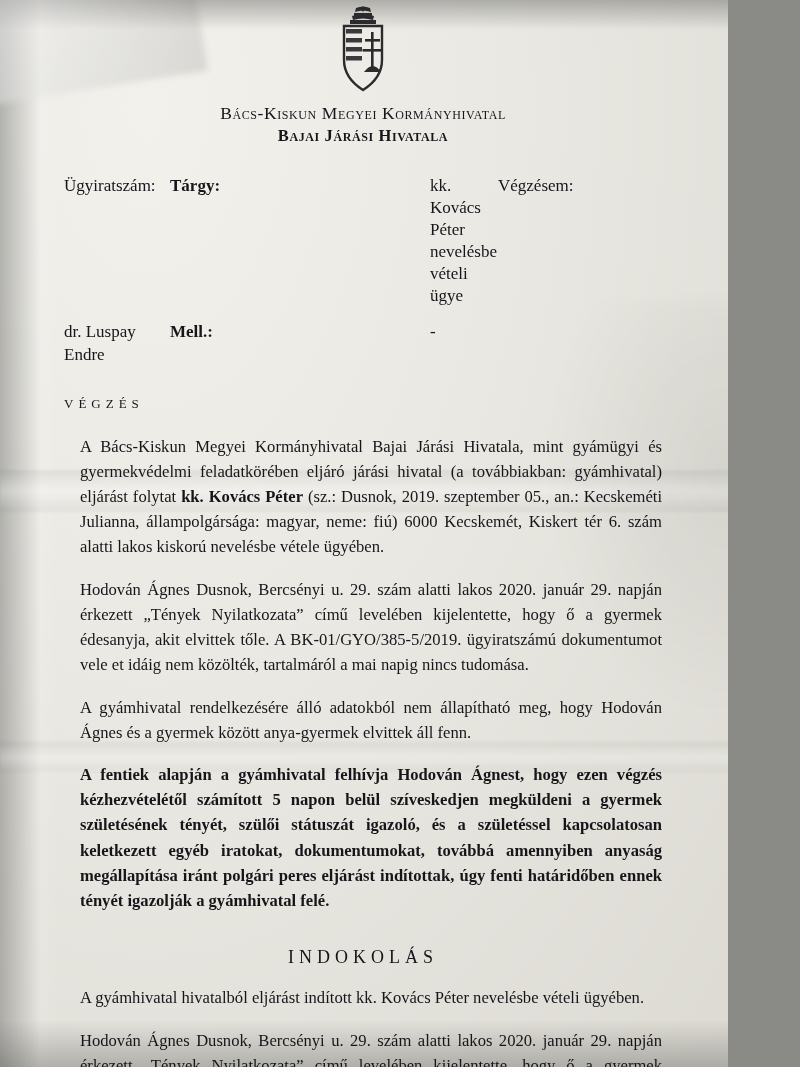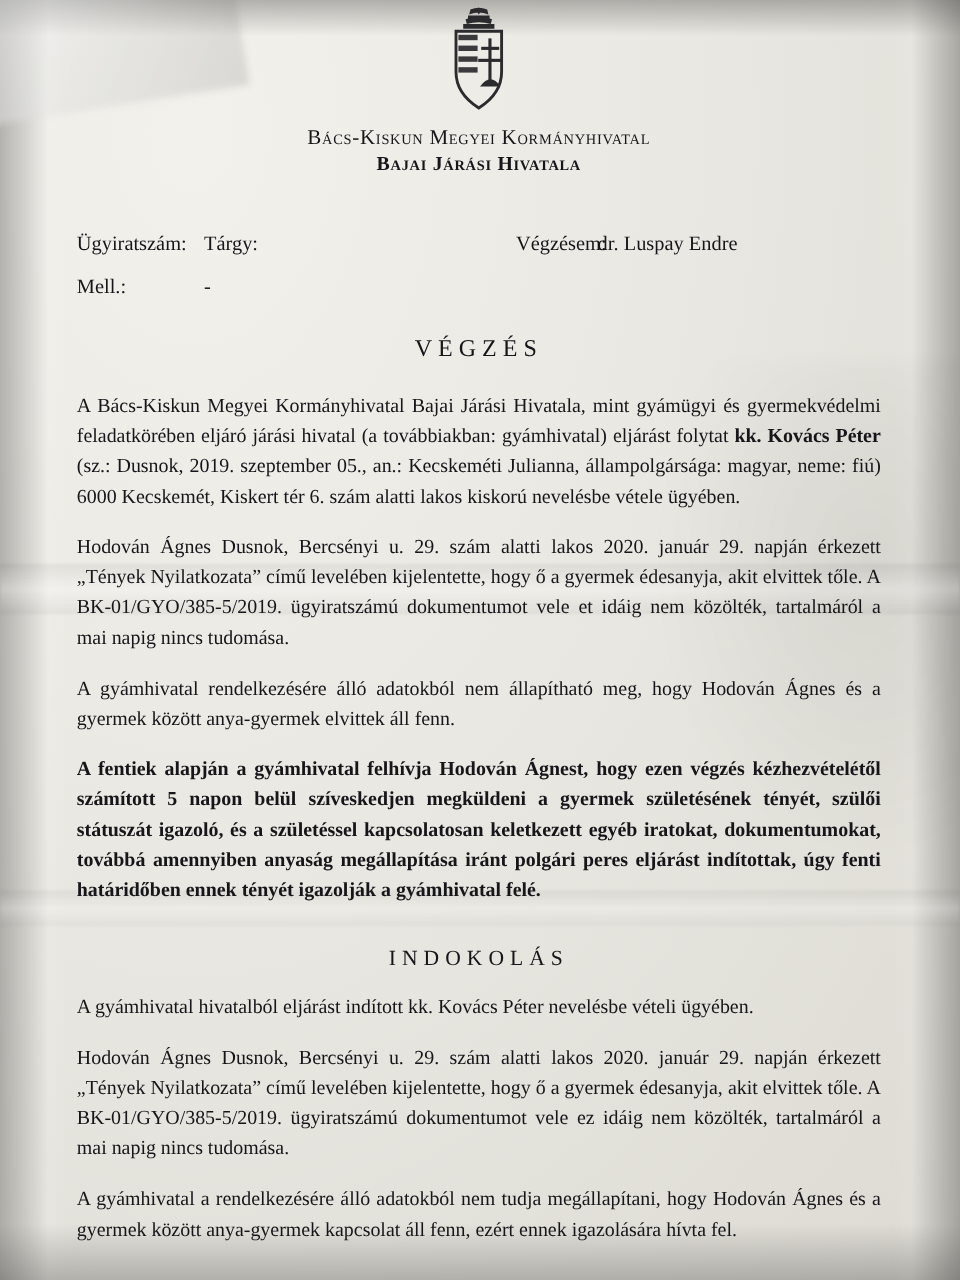--- a/index.html
+++ b/index.html
@@ -8,21 +8,21 @@
     background: #8a8a86;
   }
   body {
     width: 800px;
     height: 1067px;
     overflow: hidden;
     font-family: "Liberation Serif", serif;
   }
   .page {
     position: relative;
-    width: 800px;
+    width: 728px;
     height: 1067px;
     background:
       radial-gradient(ellipse at 20% 10%, #f2f1ec 0%, #e9e8e2 45%, #dcdad3 100%);
     box-sizing: border-box;
     overflow: hidden;
   }
   
   .crease {
     position: absolute;
     pointer-events: none;
@@ -97,52 +97,51 @@
   .org .line2 {
     font-size: 16.5px;
     letter-spacing: 0.6px;
     font-variant: small-caps;
     white-space: nowrap;
     font-weight: bold;
   }
 
   
   .meta {
-    margin-top: 44px;
+    margin-top: 28px;
     display: grid;
     grid-template-columns: 106px 260px 68px auto;
     row-gap: 14px;
     font-size: 17px;
     line-height: 1.3;
   }
   .meta .lbl { white-space: nowrap; }
   .meta .val { white-space: normal; }
-  .meta .lbl-r { white-space: nowrap; }
+  .meta .lbl-r { white-space: nowrap; font-weight: bold; }
 
   .doctitle {
-    text-align: center;
-    font-size: 20px;
+    font-size: 13px;
     letter-spacing: 5px;
     font-variant: small-caps;
     margin-top: 30px;
   }
   .doctitle2 {
     text-align: center;
     font-size: 18px;
     letter-spacing: 5px;
     font-variant: small-caps;
     margin-top: 34px;
     margin-bottom: 8px;
   }
 
   p.para {
     font-size: 16.6px;
     line-height: 1.52;
     text-align: justify;
-    margin: 17px 0 0 0;
+    margin: 17px 0 0 16px;
     text-indent: 0;
   }
   p.para.first { margin-top: 22px; }
   .b { font-weight: bold; }
   .emph-block {
     font-weight: bold;
     text-underline-offset: 2.5px;
   }
 </style>
 </head>
@@ -193,20 +192,21 @@
     </div>
 
     <div class="org">
       <div class="line1">Bács-Kiskun Megyei Kormányhivatal</div>
       <div class="line2">Bajai Járási Hivatala</div>
     </div>
 
     <div class="meta">
       <div class="lbl">Ügyiratszám:</div>
       <div class="lbl-r">Tárgy:</div>
+      <div class="val">kk. Kovács Péter nevelésbe vételi ügye</div>
 
       <div class="lbl">Végzésem:</div>
       <div class="val">dr. Luspay Endre</div>
       <div class="lbl-r">Mell.:</div>
       <div class="val">-</div>
     </div>
 
     <div class="doctitle">VÉGZÉS</div>
 
     <p class="para first">

